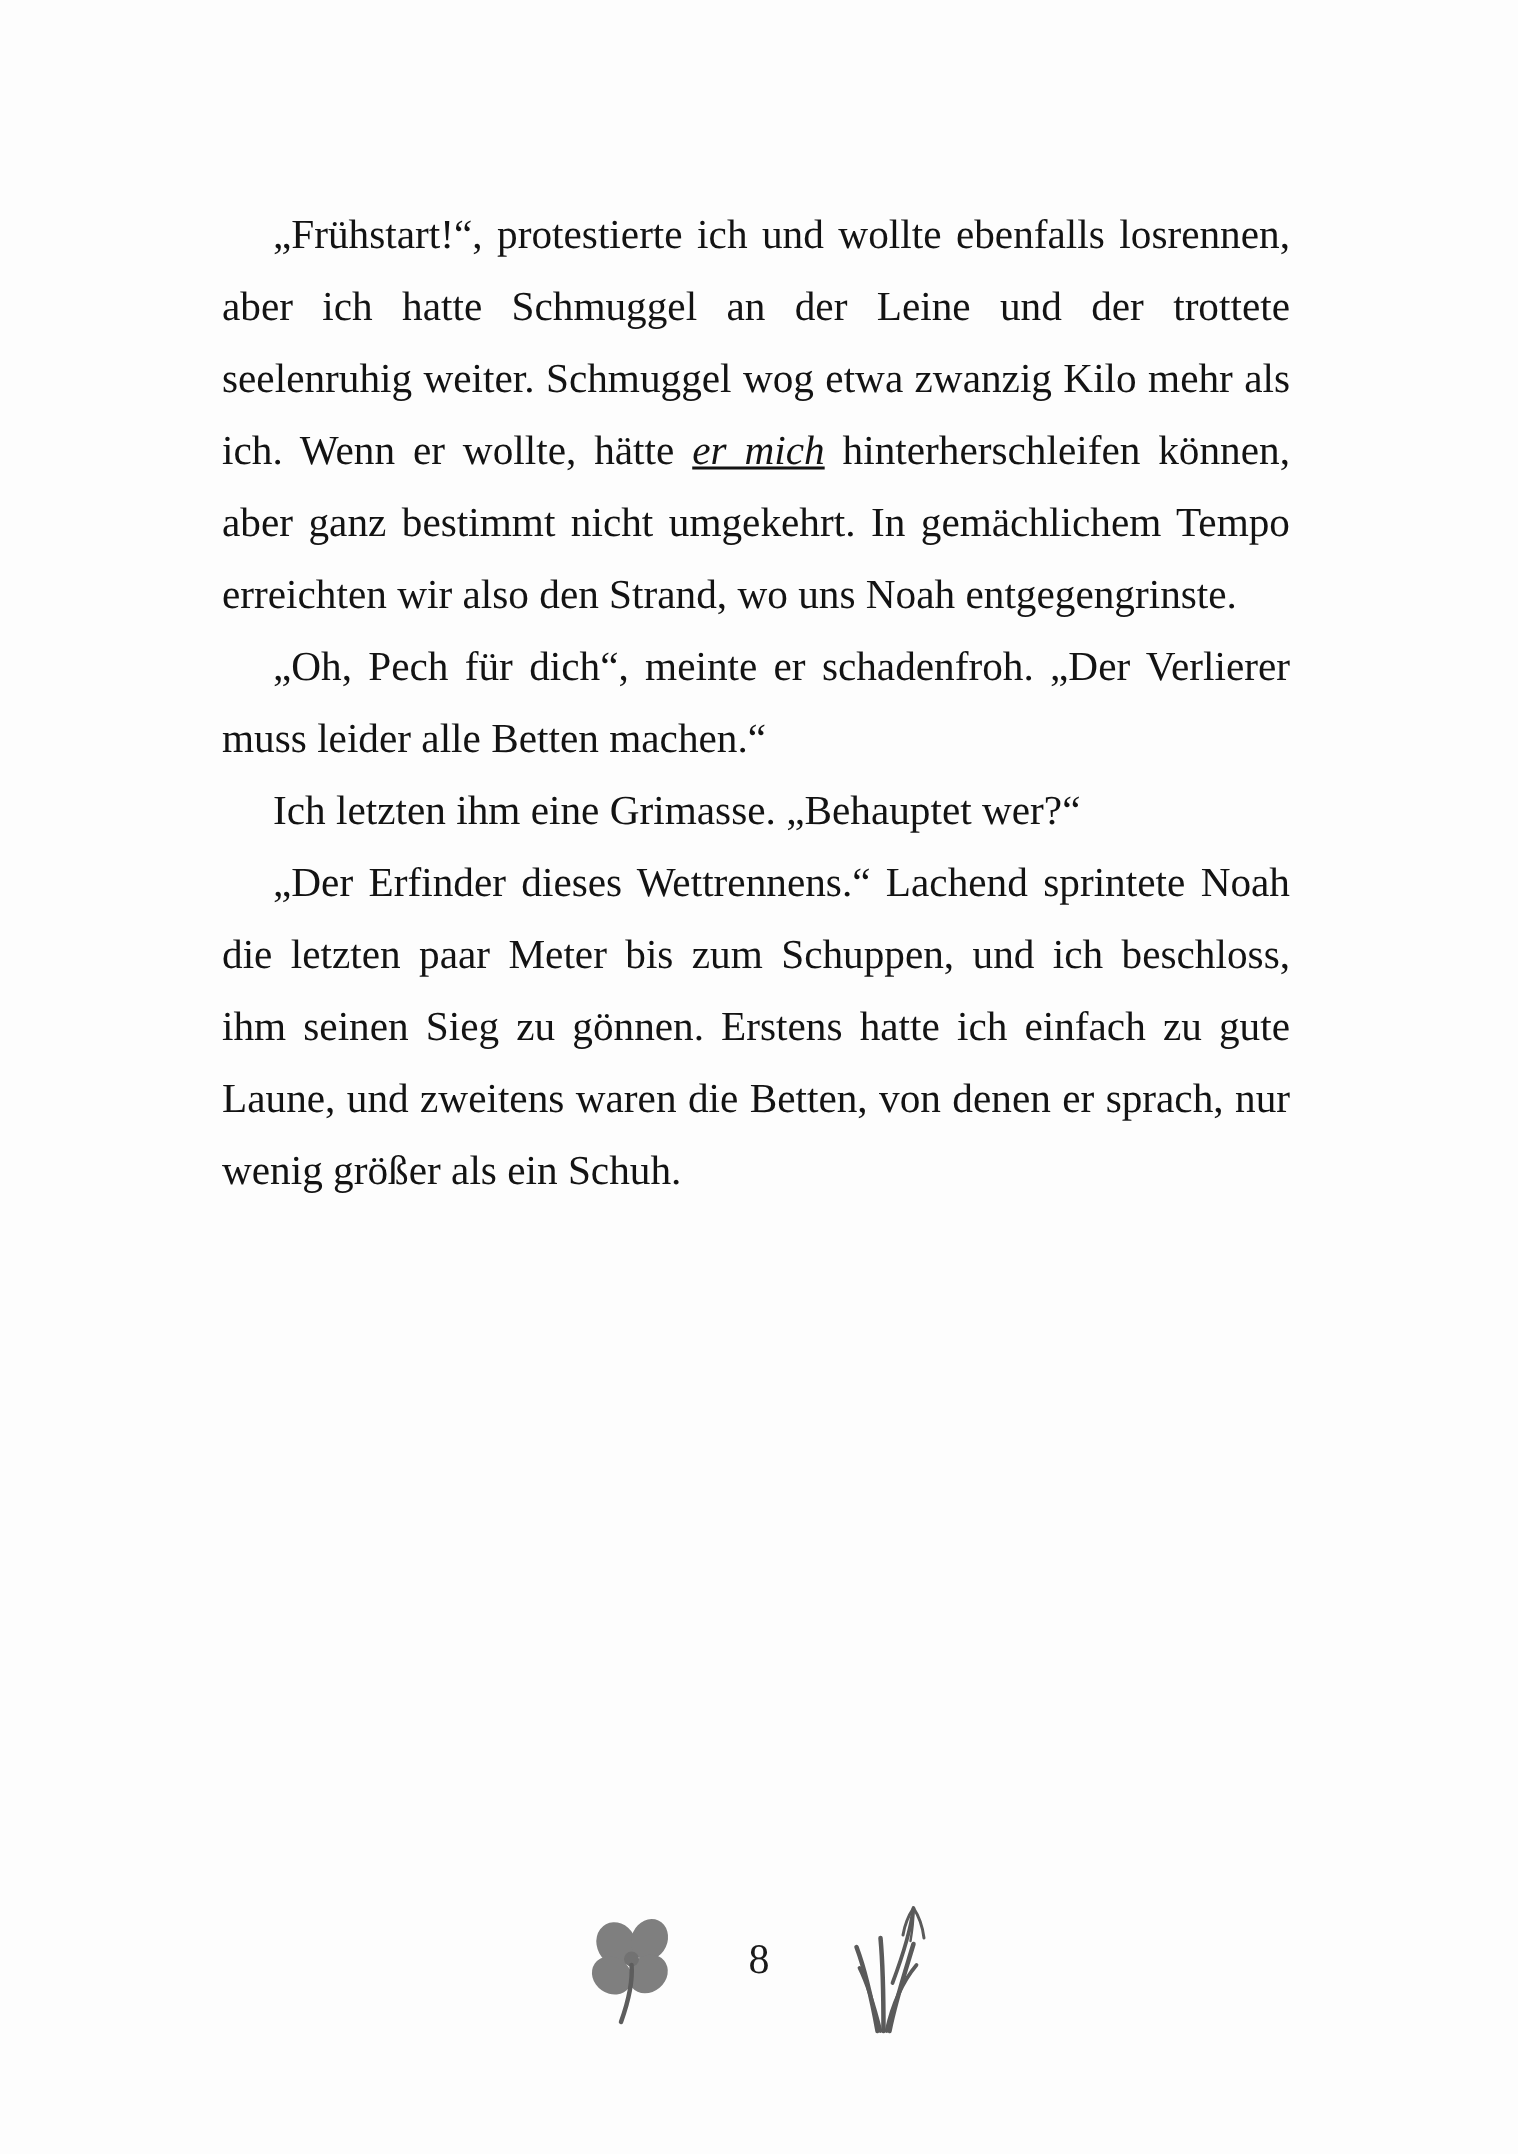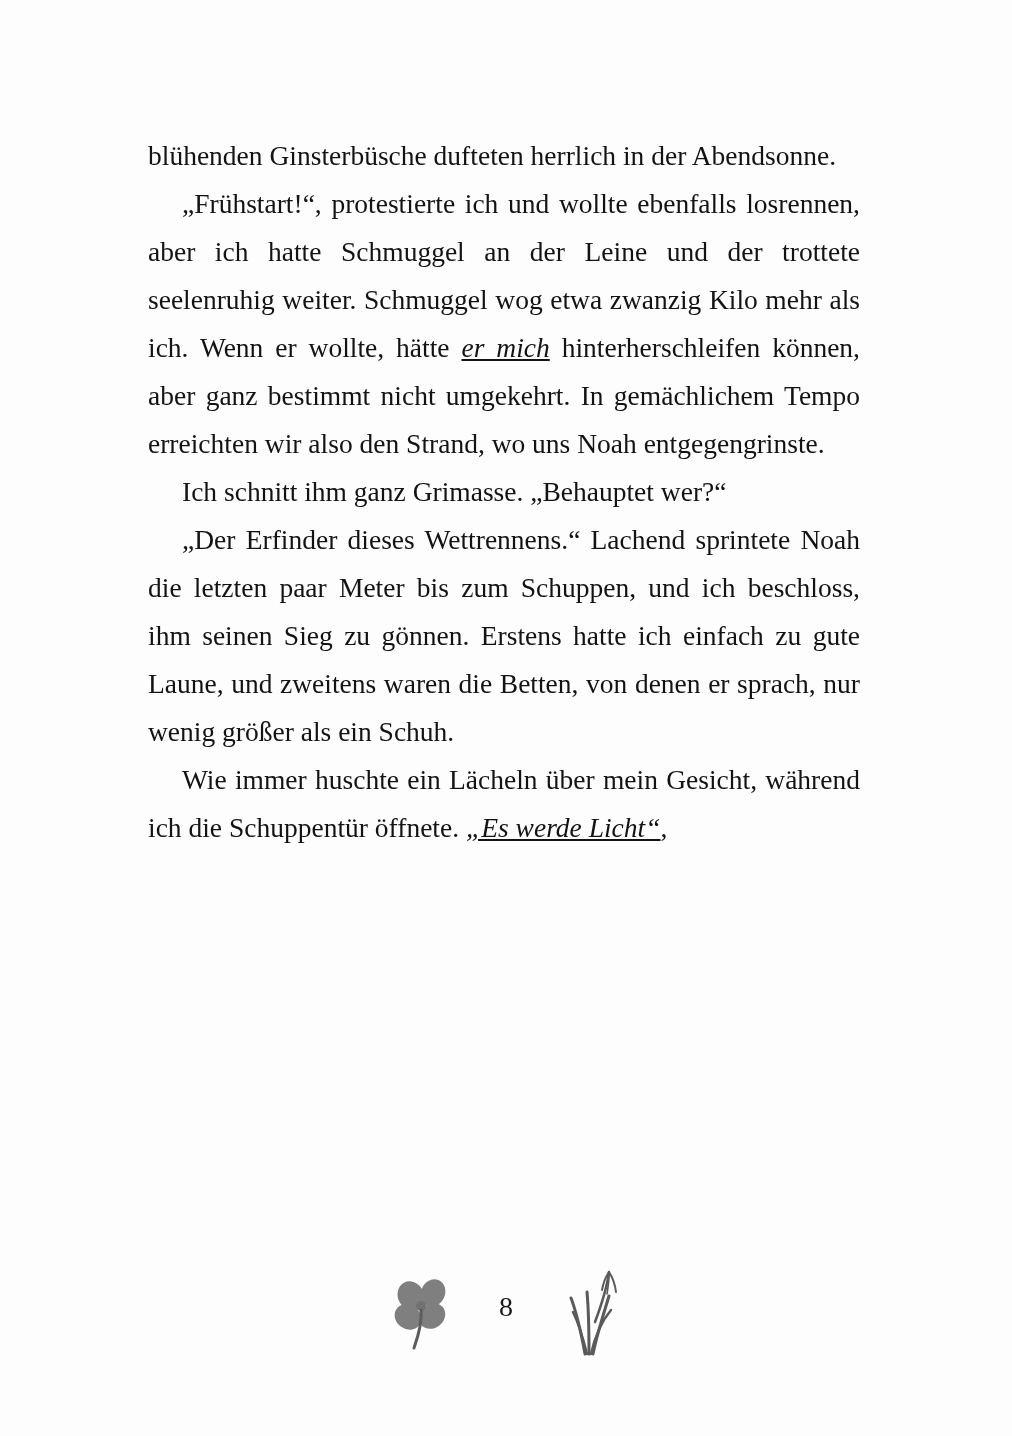--- a/index.html
+++ b/index.html
@@ -70,25 +70,24 @@
   .ornament-left svg, .ornament-right svg {
     display: block;
   }
 </style>
 </head>
 <body>
 
 <div class="page">
 
   <div class="text-block">
-      <p class="para"><span>blühenden Ginsterbüsche dufteten herrlich in der Abendsonne.</span></p>
       <p class="para indent"><span>„Frühstart!“, protestierte ich und wollte ebenfalls losrennen, aber ich hatte Schmuggel an der Leine und der trottete seelenruhig weiter. Schmuggel wog etwa zwanzig Kilo mehr als ich. Wenn er wollte, hätte </span><em>er mich</em><span> hinterherschleifen können, aber ganz bestimmt nicht umgekehrt. In gemächlichem Tempo erreichten wir also den Strand, wo uns Noah entgegengrinste.</span></p>
-      <p class="para indent"><span>Ich schnitt ihm ganz Grimasse. „Behauptet wer?“</span></p>
+      <p class="para indent"><span>„Oh, Pech für dich“, meinte er schadenfroh. „Der Verlierer muss leider alle Betten machen.“</span></p>
+      <p class="para indent"><span>Ich letzten ihm eine Grimasse. „Behauptet wer?“</span></p>
       <p class="para indent"><span>„Der Erfinder dieses Wettrennens.“ Lachend sprintete Noah die letzten paar Meter bis zum Schuppen, und ich beschloss, ihm seinen Sieg zu gönnen. Erstens hatte ich einfach zu gute Laune, und zweitens waren die Betten, von denen er sprach, nur wenig größer als ein Schuh.</span></p>
-      <p class="para indent"><span>Wie immer huschte ein Lächeln über mein Gesicht, während ich die Schuppentür öffnete. </span><em>„Es werde Licht“</em><span>,</span></p>
     </div>
 
   <div class="footer">
     <span class="ornament-left">
       <svg viewBox="0 0 78 96" width="78" height="96" aria-hidden="true">
         <g fill="#6a6a6a" opacity="0.85">
           <ellipse cx="28" cy="34" rx="13" ry="15" transform="rotate(-28 28 34)"></ellipse>
           <ellipse cx="50" cy="31" rx="12" ry="14" transform="rotate(25 50 31)"></ellipse>
           <ellipse cx="25" cy="55" rx="12" ry="14" transform="rotate(-55 25 55)"></ellipse>
           <ellipse cx="49" cy="54" rx="12" ry="14" transform="rotate(50 49 54)"></ellipse>

